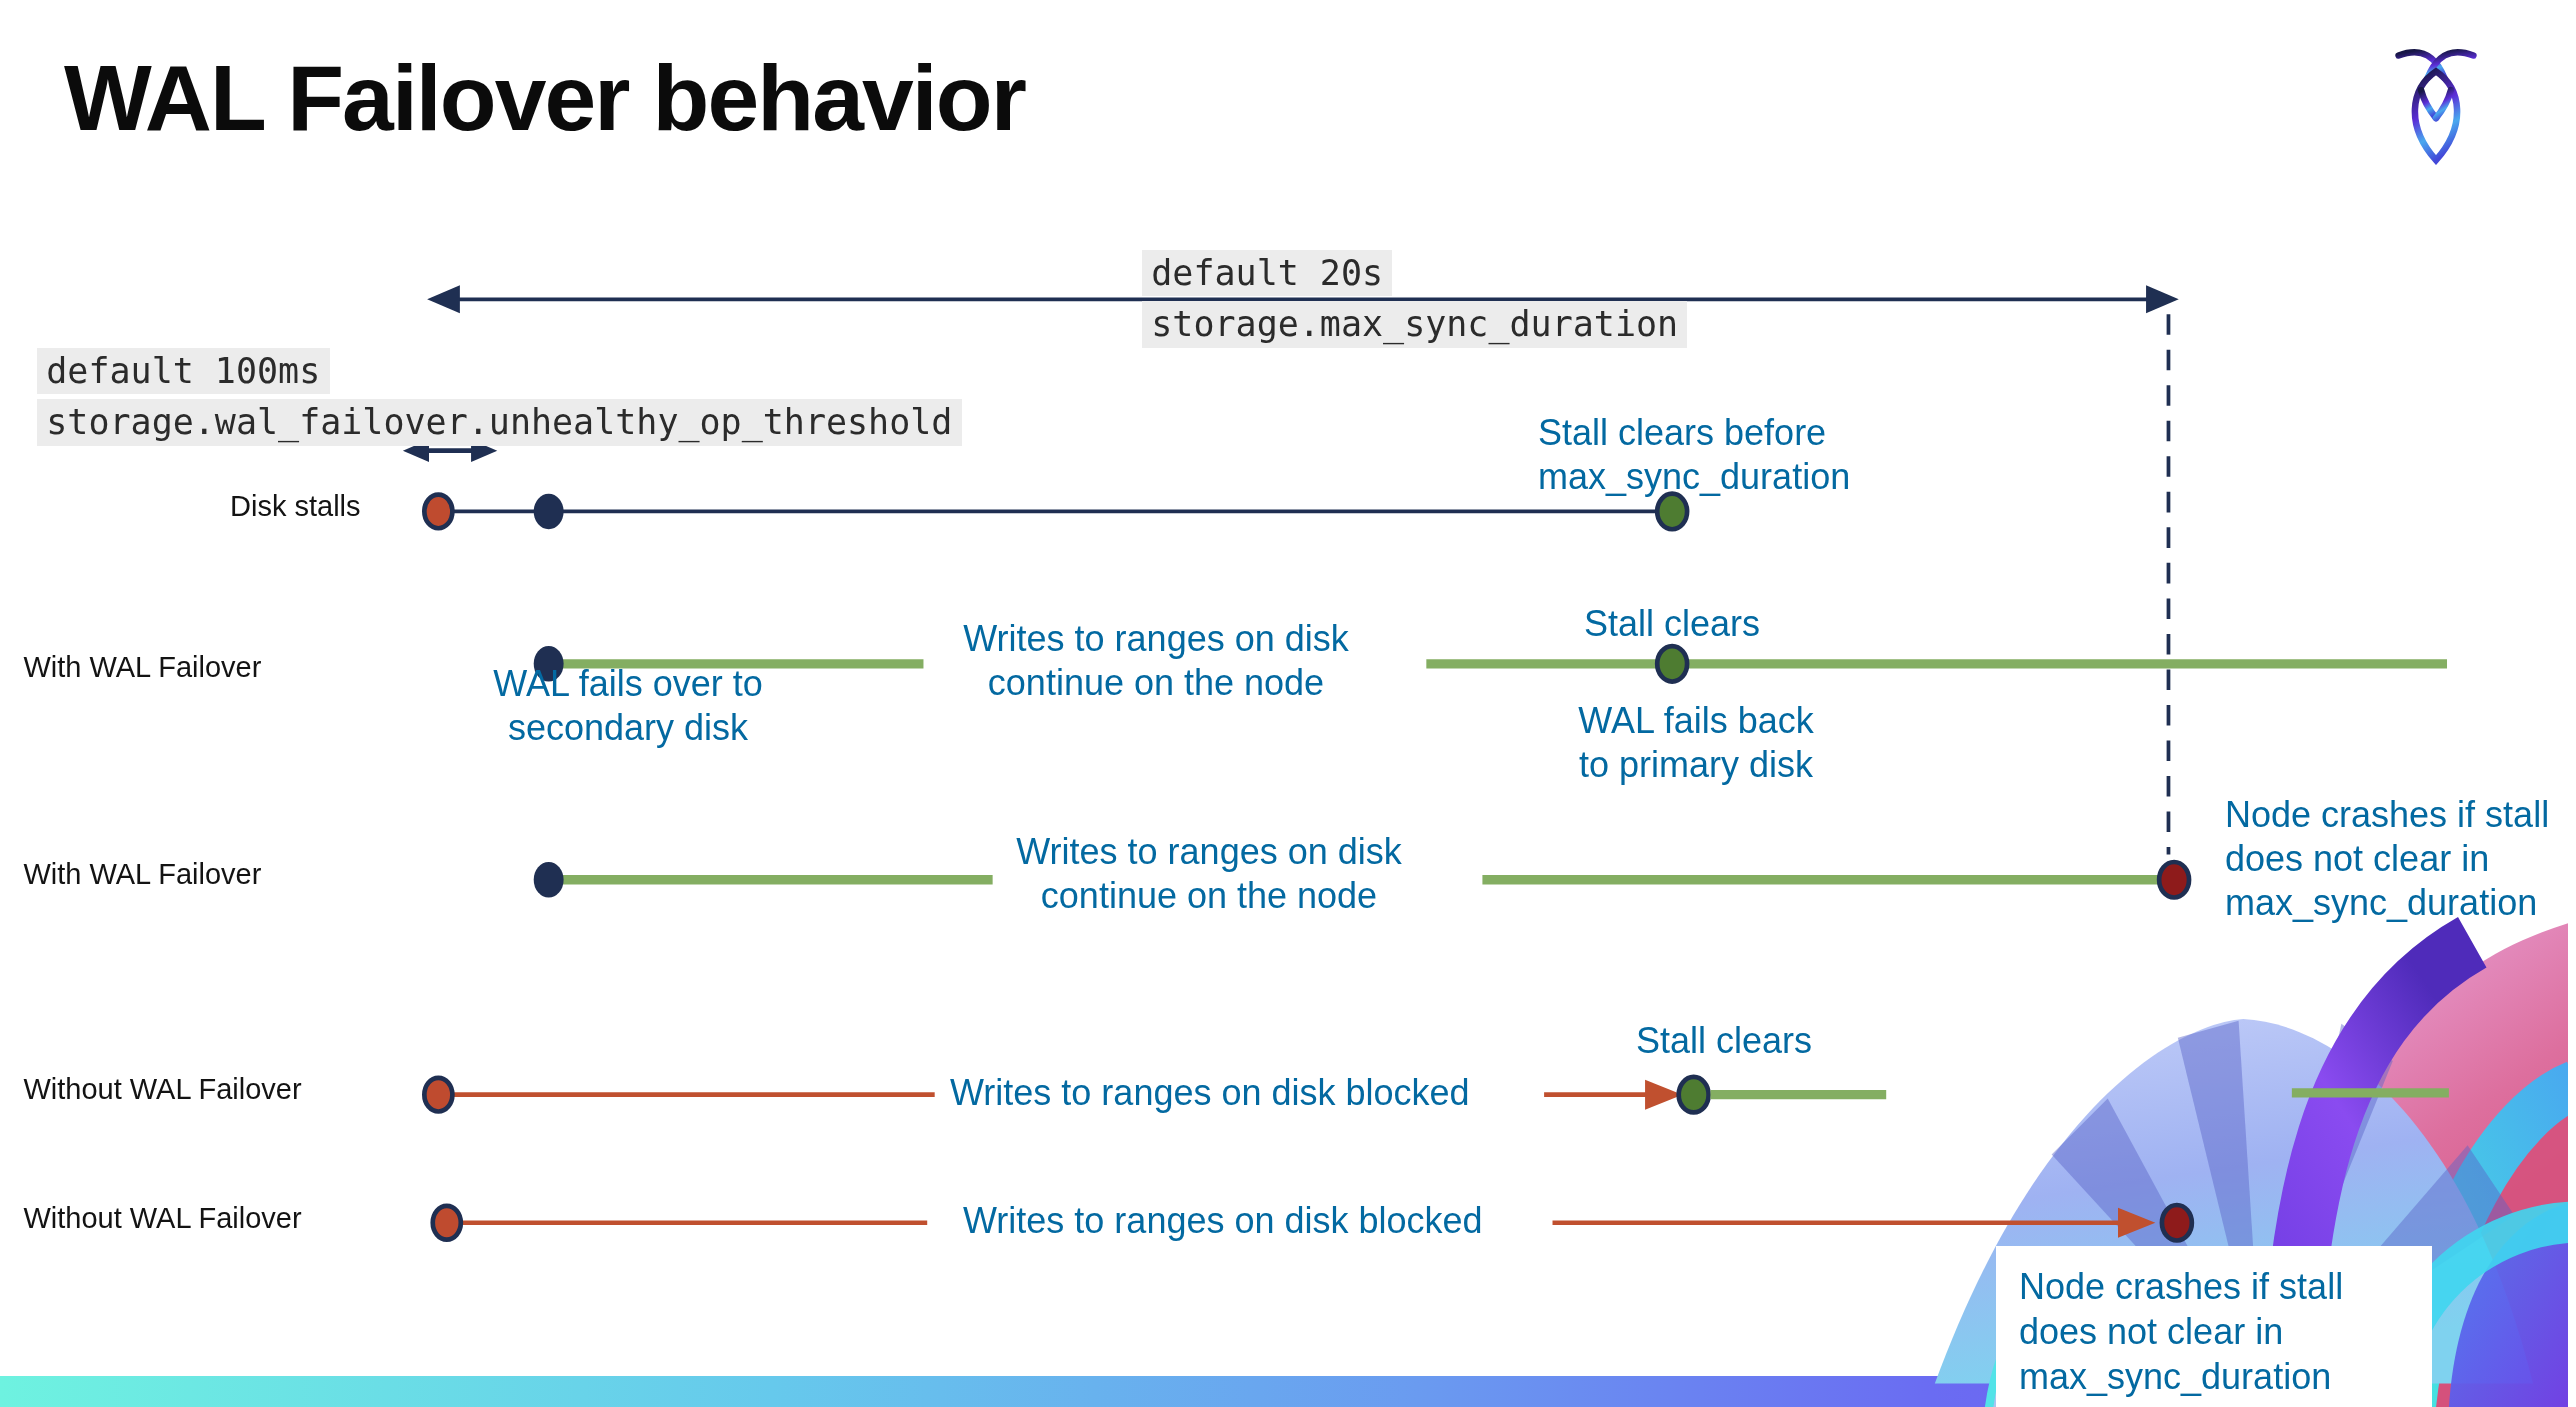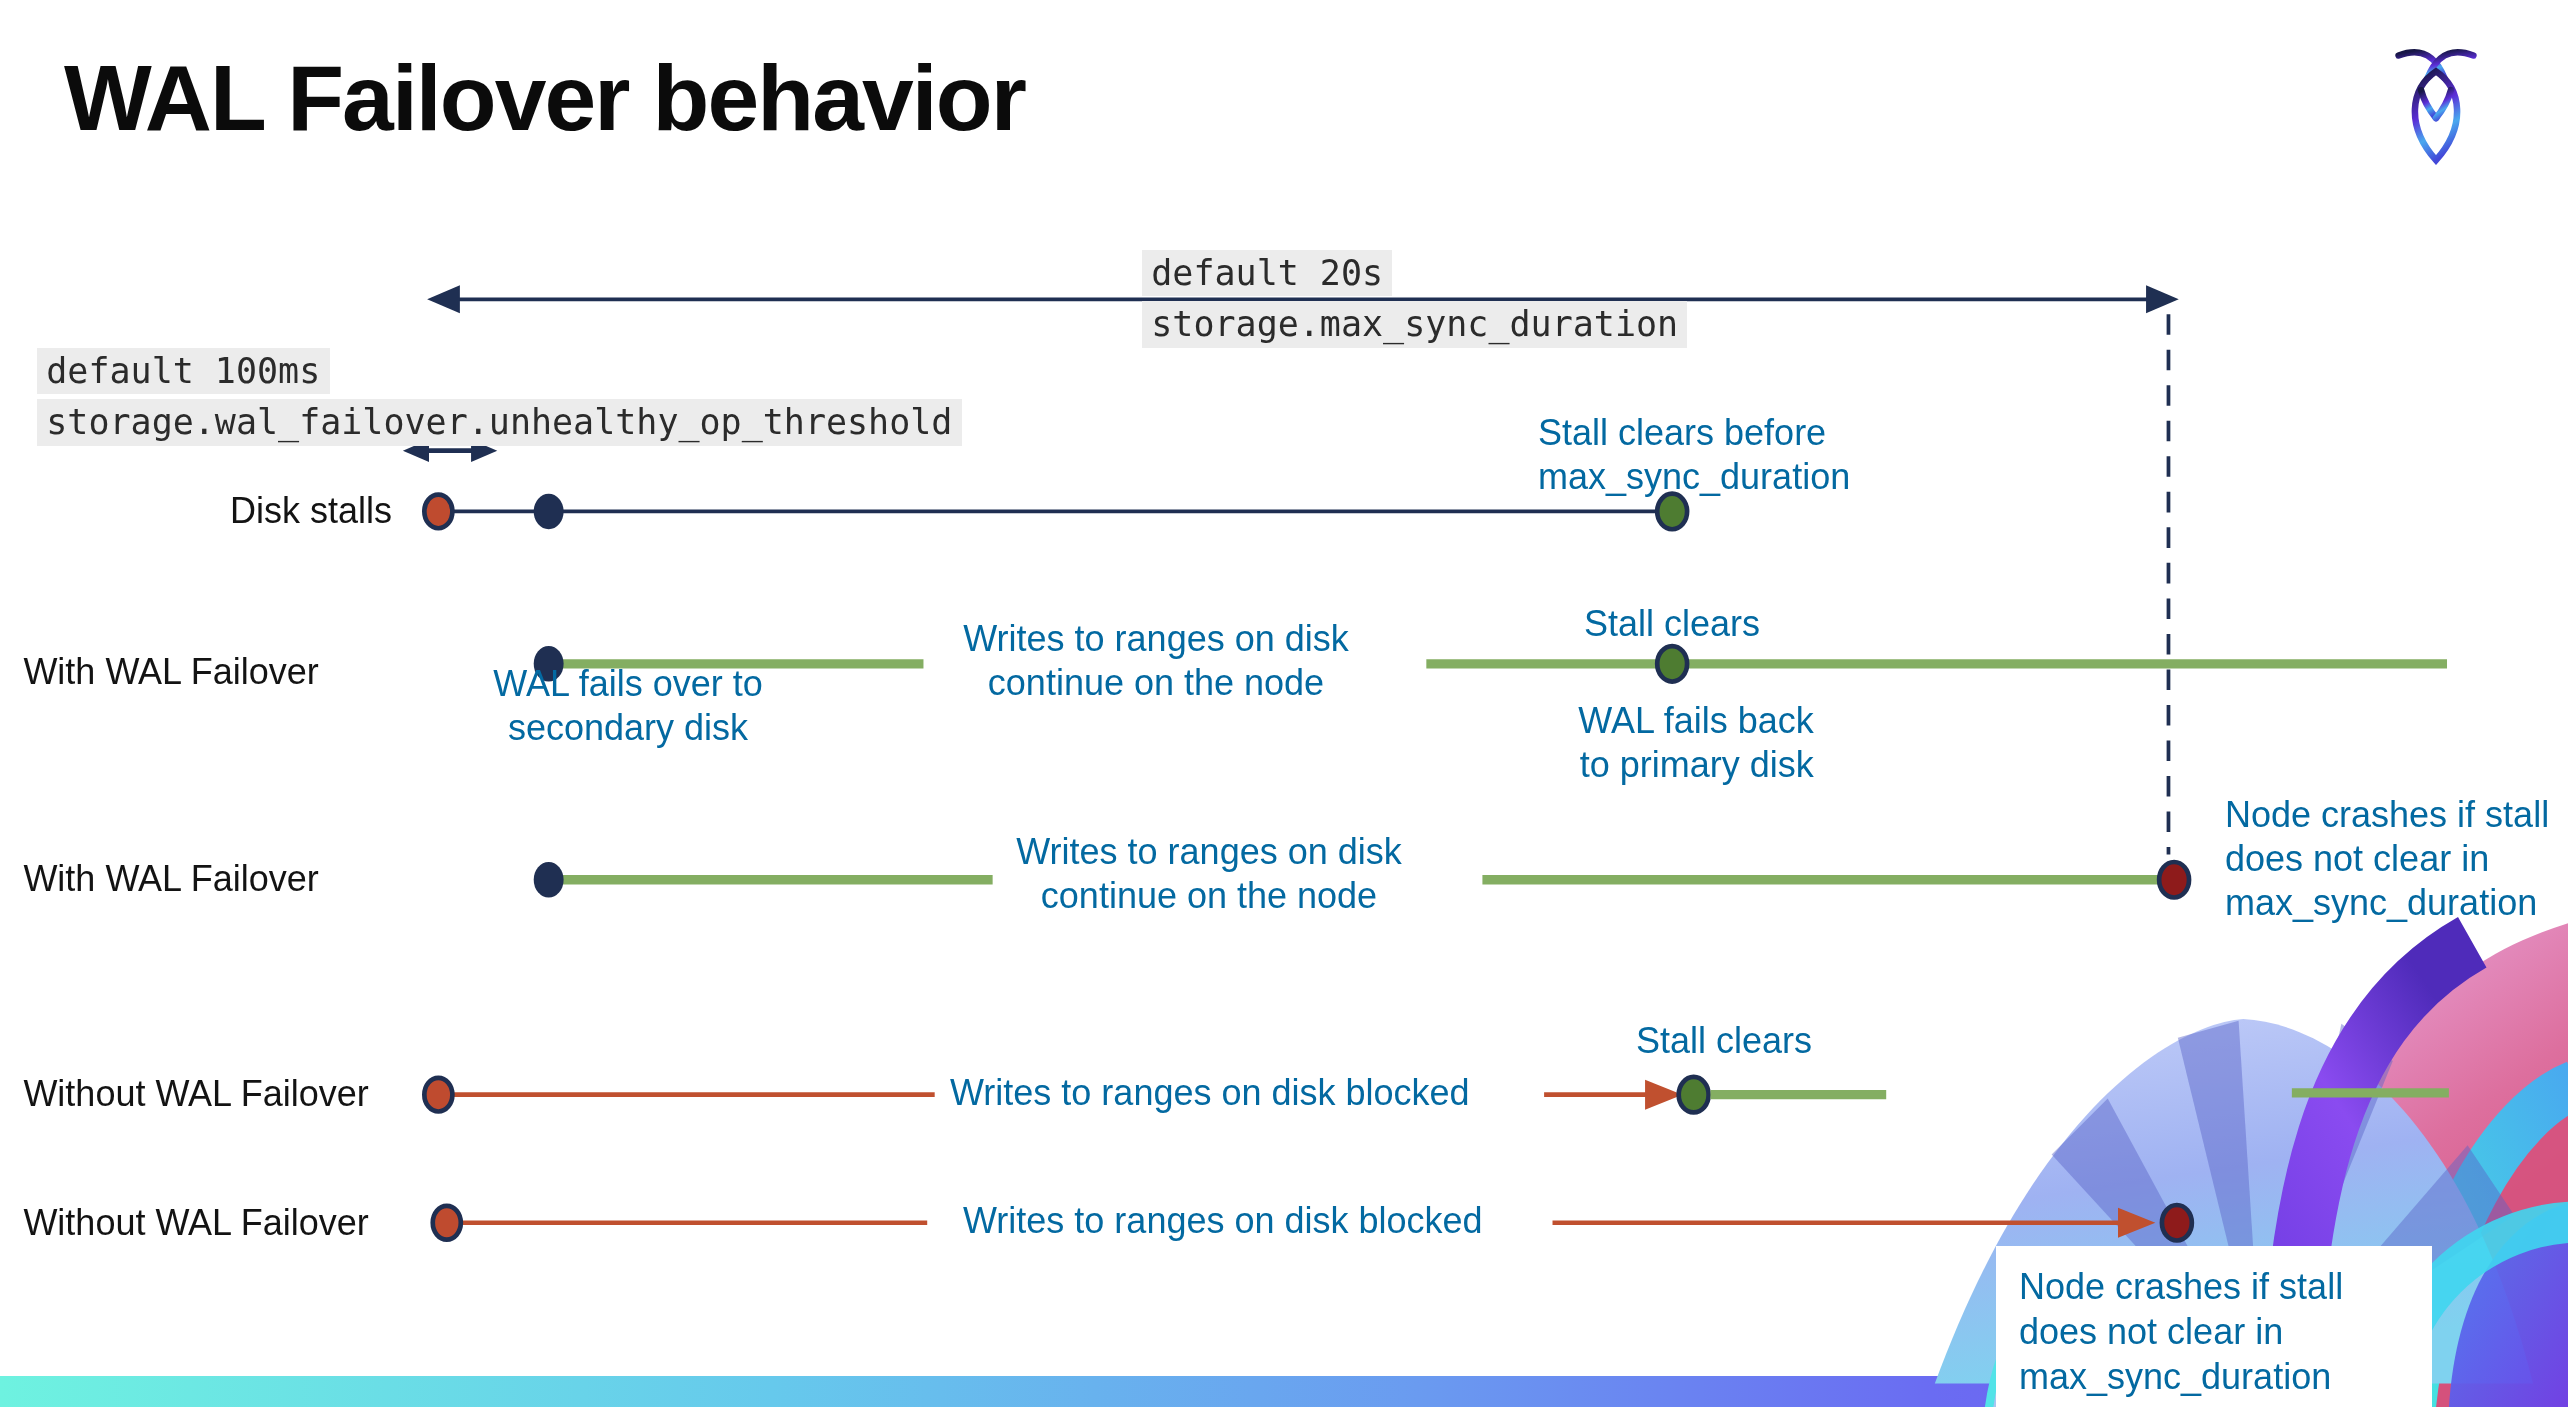--- a/index.html
+++ b/index.html
@@ -10,21 +10,21 @@
   .abs{position:absolute;}
   .title{
     left:64px;top:45px;font-size:93px;font-weight:800;letter-spacing:-1.9px;color:#0b0b0b;
     font-family:"Liberation Sans","DejaVu Sans",sans-serif;
   }
   .mono-block{display:flex;flex-direction:column;align-items:flex-start;gap:4.7px;z-index:6;}
   .mono-line{
     font-family:"DejaVu Sans Mono","Liberation Mono",monospace;
     font-size:35px;color:#2b2b2b;background:#ececec;padding:2.8px 9.3px 3.7px 9.3px;white-space:pre;
   }
-  .row-label{font-size:36px;color:#131313;white-space:pre;z-index:7;}
+  .row-label{font-size:29px;color:#131313;white-space:pre;z-index:7;}
   .ann{font-size:36px;line-height:44px;color:#0369a1;white-space:pre-line;z-index:7;}
   .ann.center{text-align:center;transform:translateX(-50%);}
   .white-box{left:1996px;top:1246px;width:436px;height:162px;background:#ffffff;z-index:3;}
   .bottom-bar{
     left:0;top:1376px;width:2576px;height:32px;z-index:1;
     background:linear-gradient(90deg,#6ef2e0 0%,#66c9ec 30%,#6a9bf0 55%,#6a6cf2 75%,#7a4ff0 100%);
   }
   svg{display:block;}
   #art-svg{left:0;top:0;z-index:2;}
   #diagram-svg{left:0;top:0;z-index:4;}
@@ -177,21 +177,21 @@
   <div class="abs row-label" style="left:23.4px;top:1073px;">Without WAL Failover</div>
   <div class="abs row-label" style="left:23.4px;top:1202px;">Without WAL Failover</div>
 
   <div class="abs ann" style="left:1538px;top:411px;">Stall clears before
 max_sync_duration</div>
   <div class="abs ann center" style="left:1156px;top:617px;">Writes to ranges on disk
 continue on the node</div>
   <div class="abs ann center" style="left:1672px;top:602px;">Stall clears</div>
   <div class="abs ann center" style="left:628px;top:662px;">WAL fails over to
 secondary disk</div>
-  <div class="abs ann center" style="left:1696px;top:699px;text-align:right;">WAL fails  back
+  <div class="abs ann center" style="left:1696px;top:699px;">WAL fails  back
 to primary disk</div>
   <div class="abs ann center" style="left:1209px;top:830px;">Writes to ranges on disk
 continue on the node</div>
   <div class="abs ann" style="left:2225px;top:793px;">Node crashes if stall
 does not clear in
 max_sync_duration</div>
   <div class="abs ann" style="left:950px;top:1071px;">Writes to ranges on disk  blocked</div>
   <div class="abs ann center" style="left:1724px;top:1019px;">Stall clears</div>
   <div class="abs ann" style="left:963px;top:1199px;">Writes to ranges on disk  blocked</div>
   <div class="abs ann" style="left:2019px;top:1264px;line-height:45px;">Node crashes if stall

